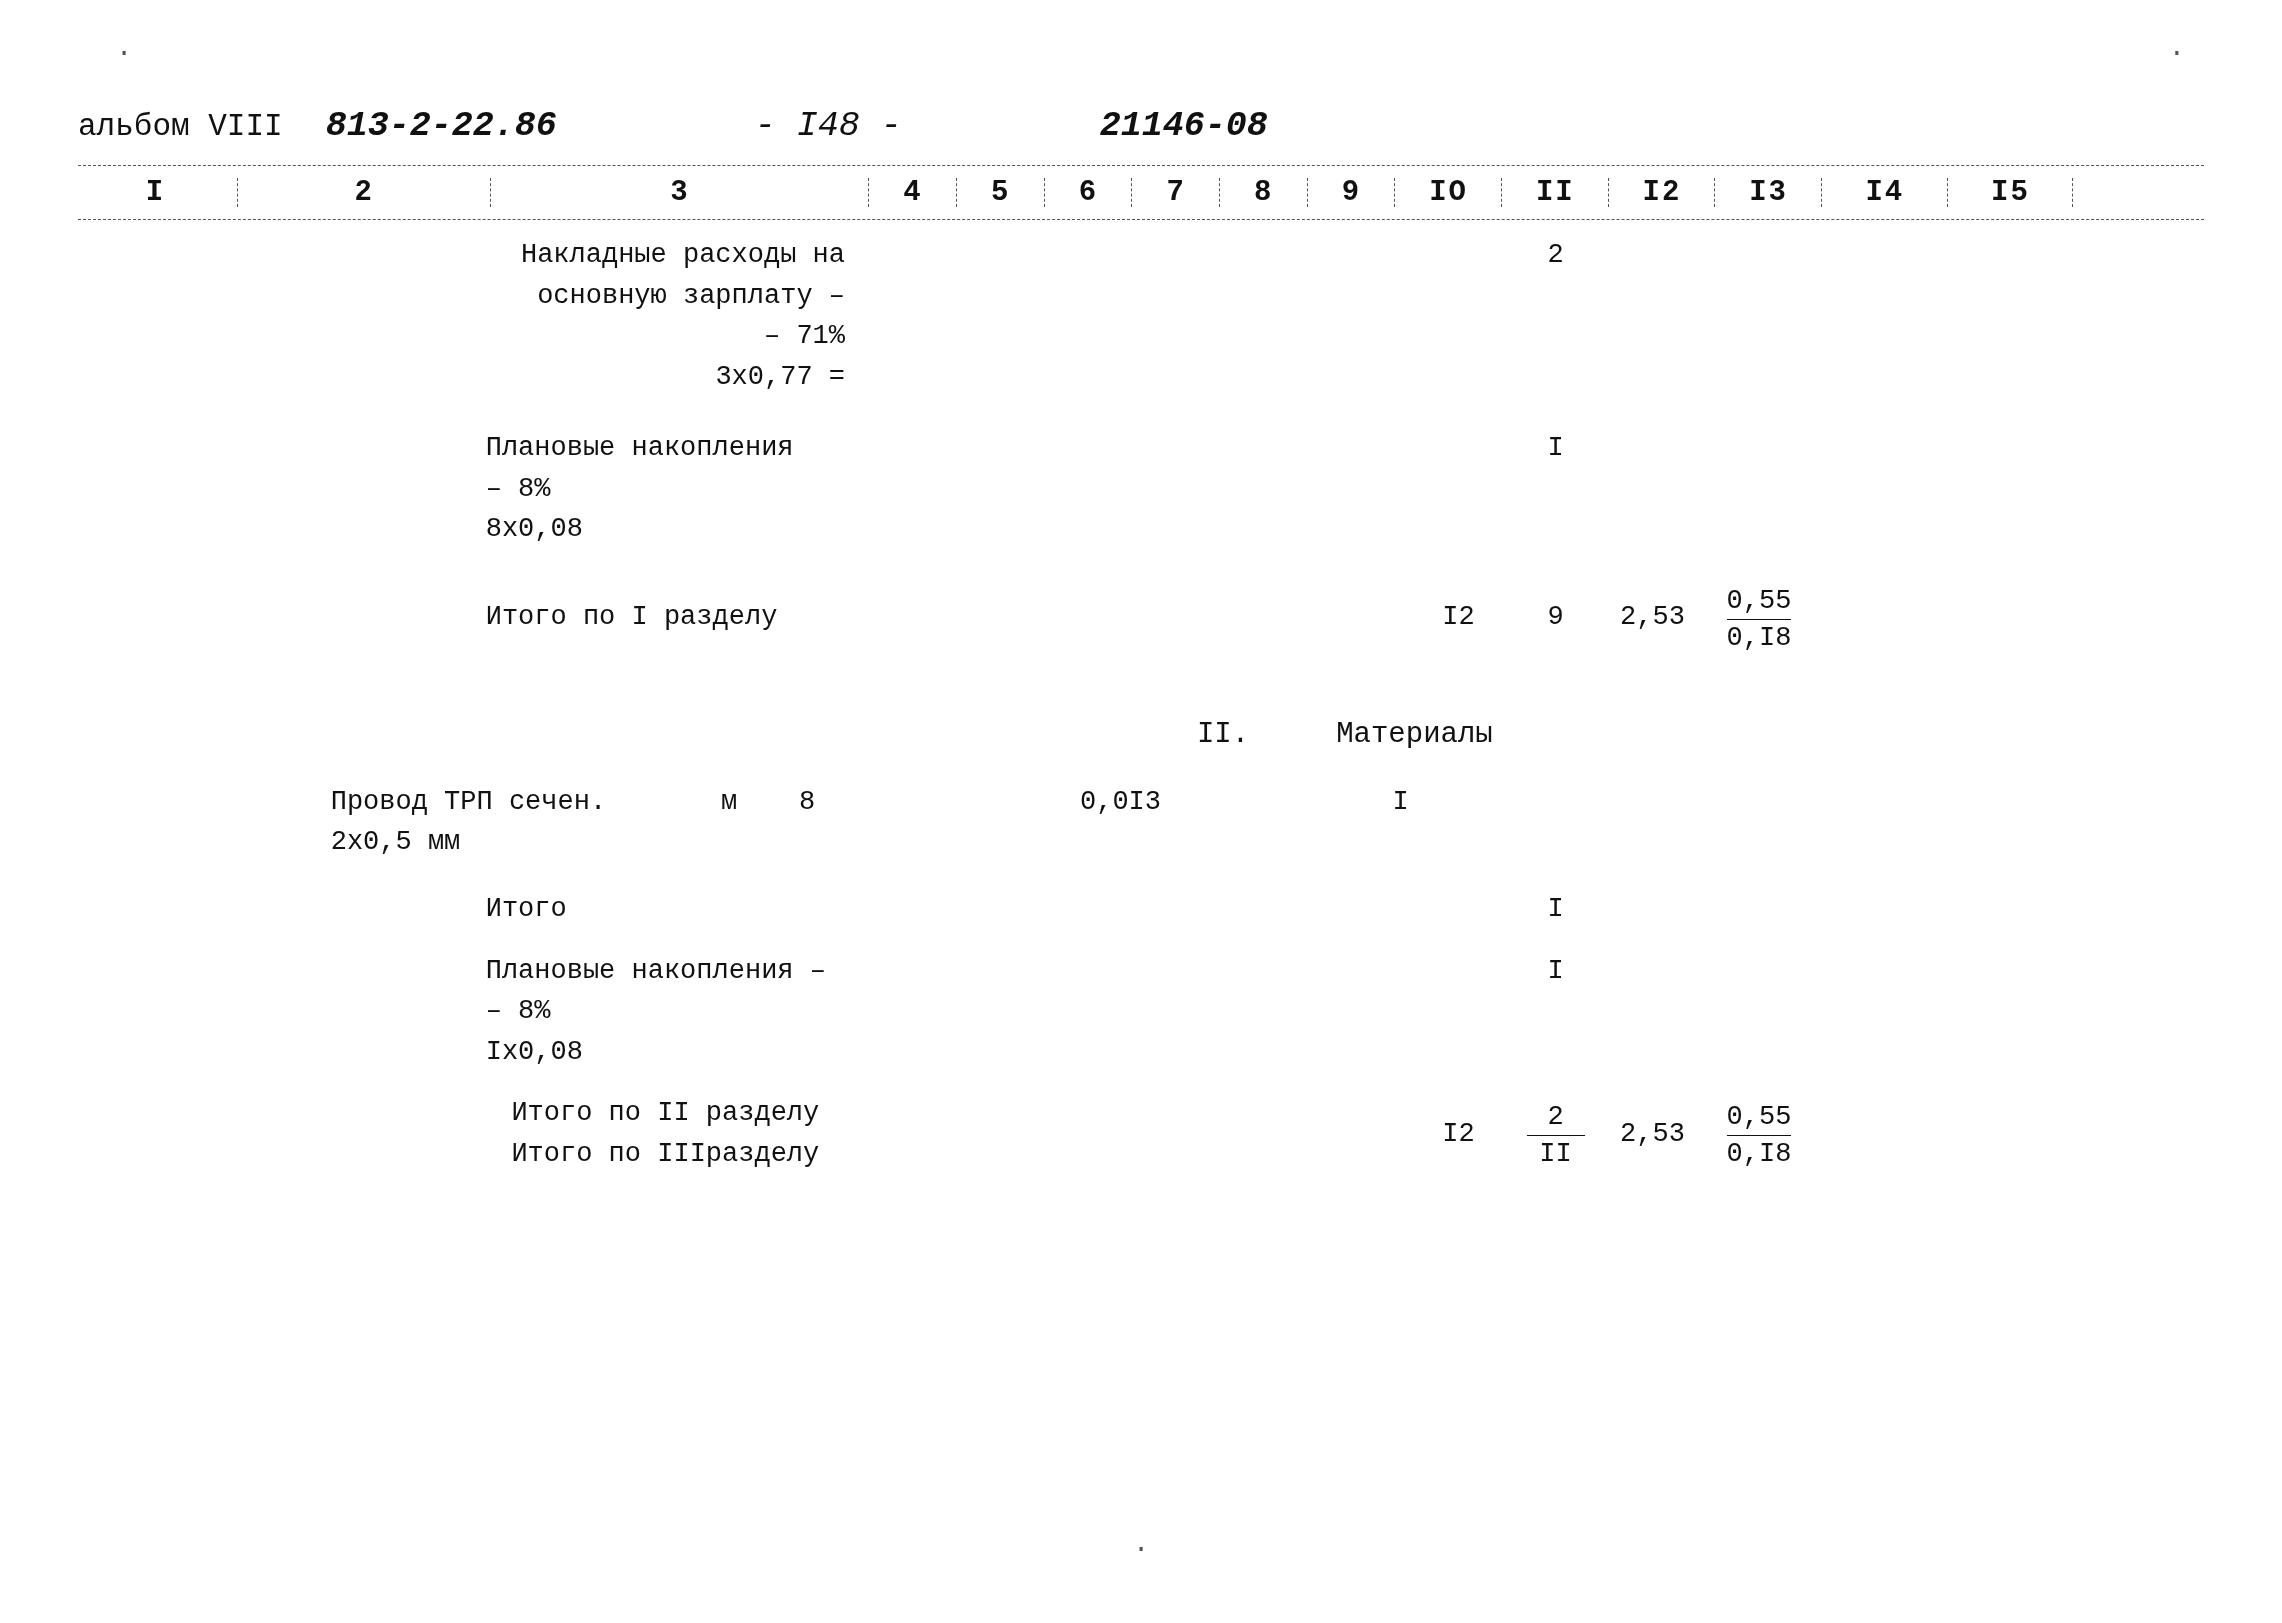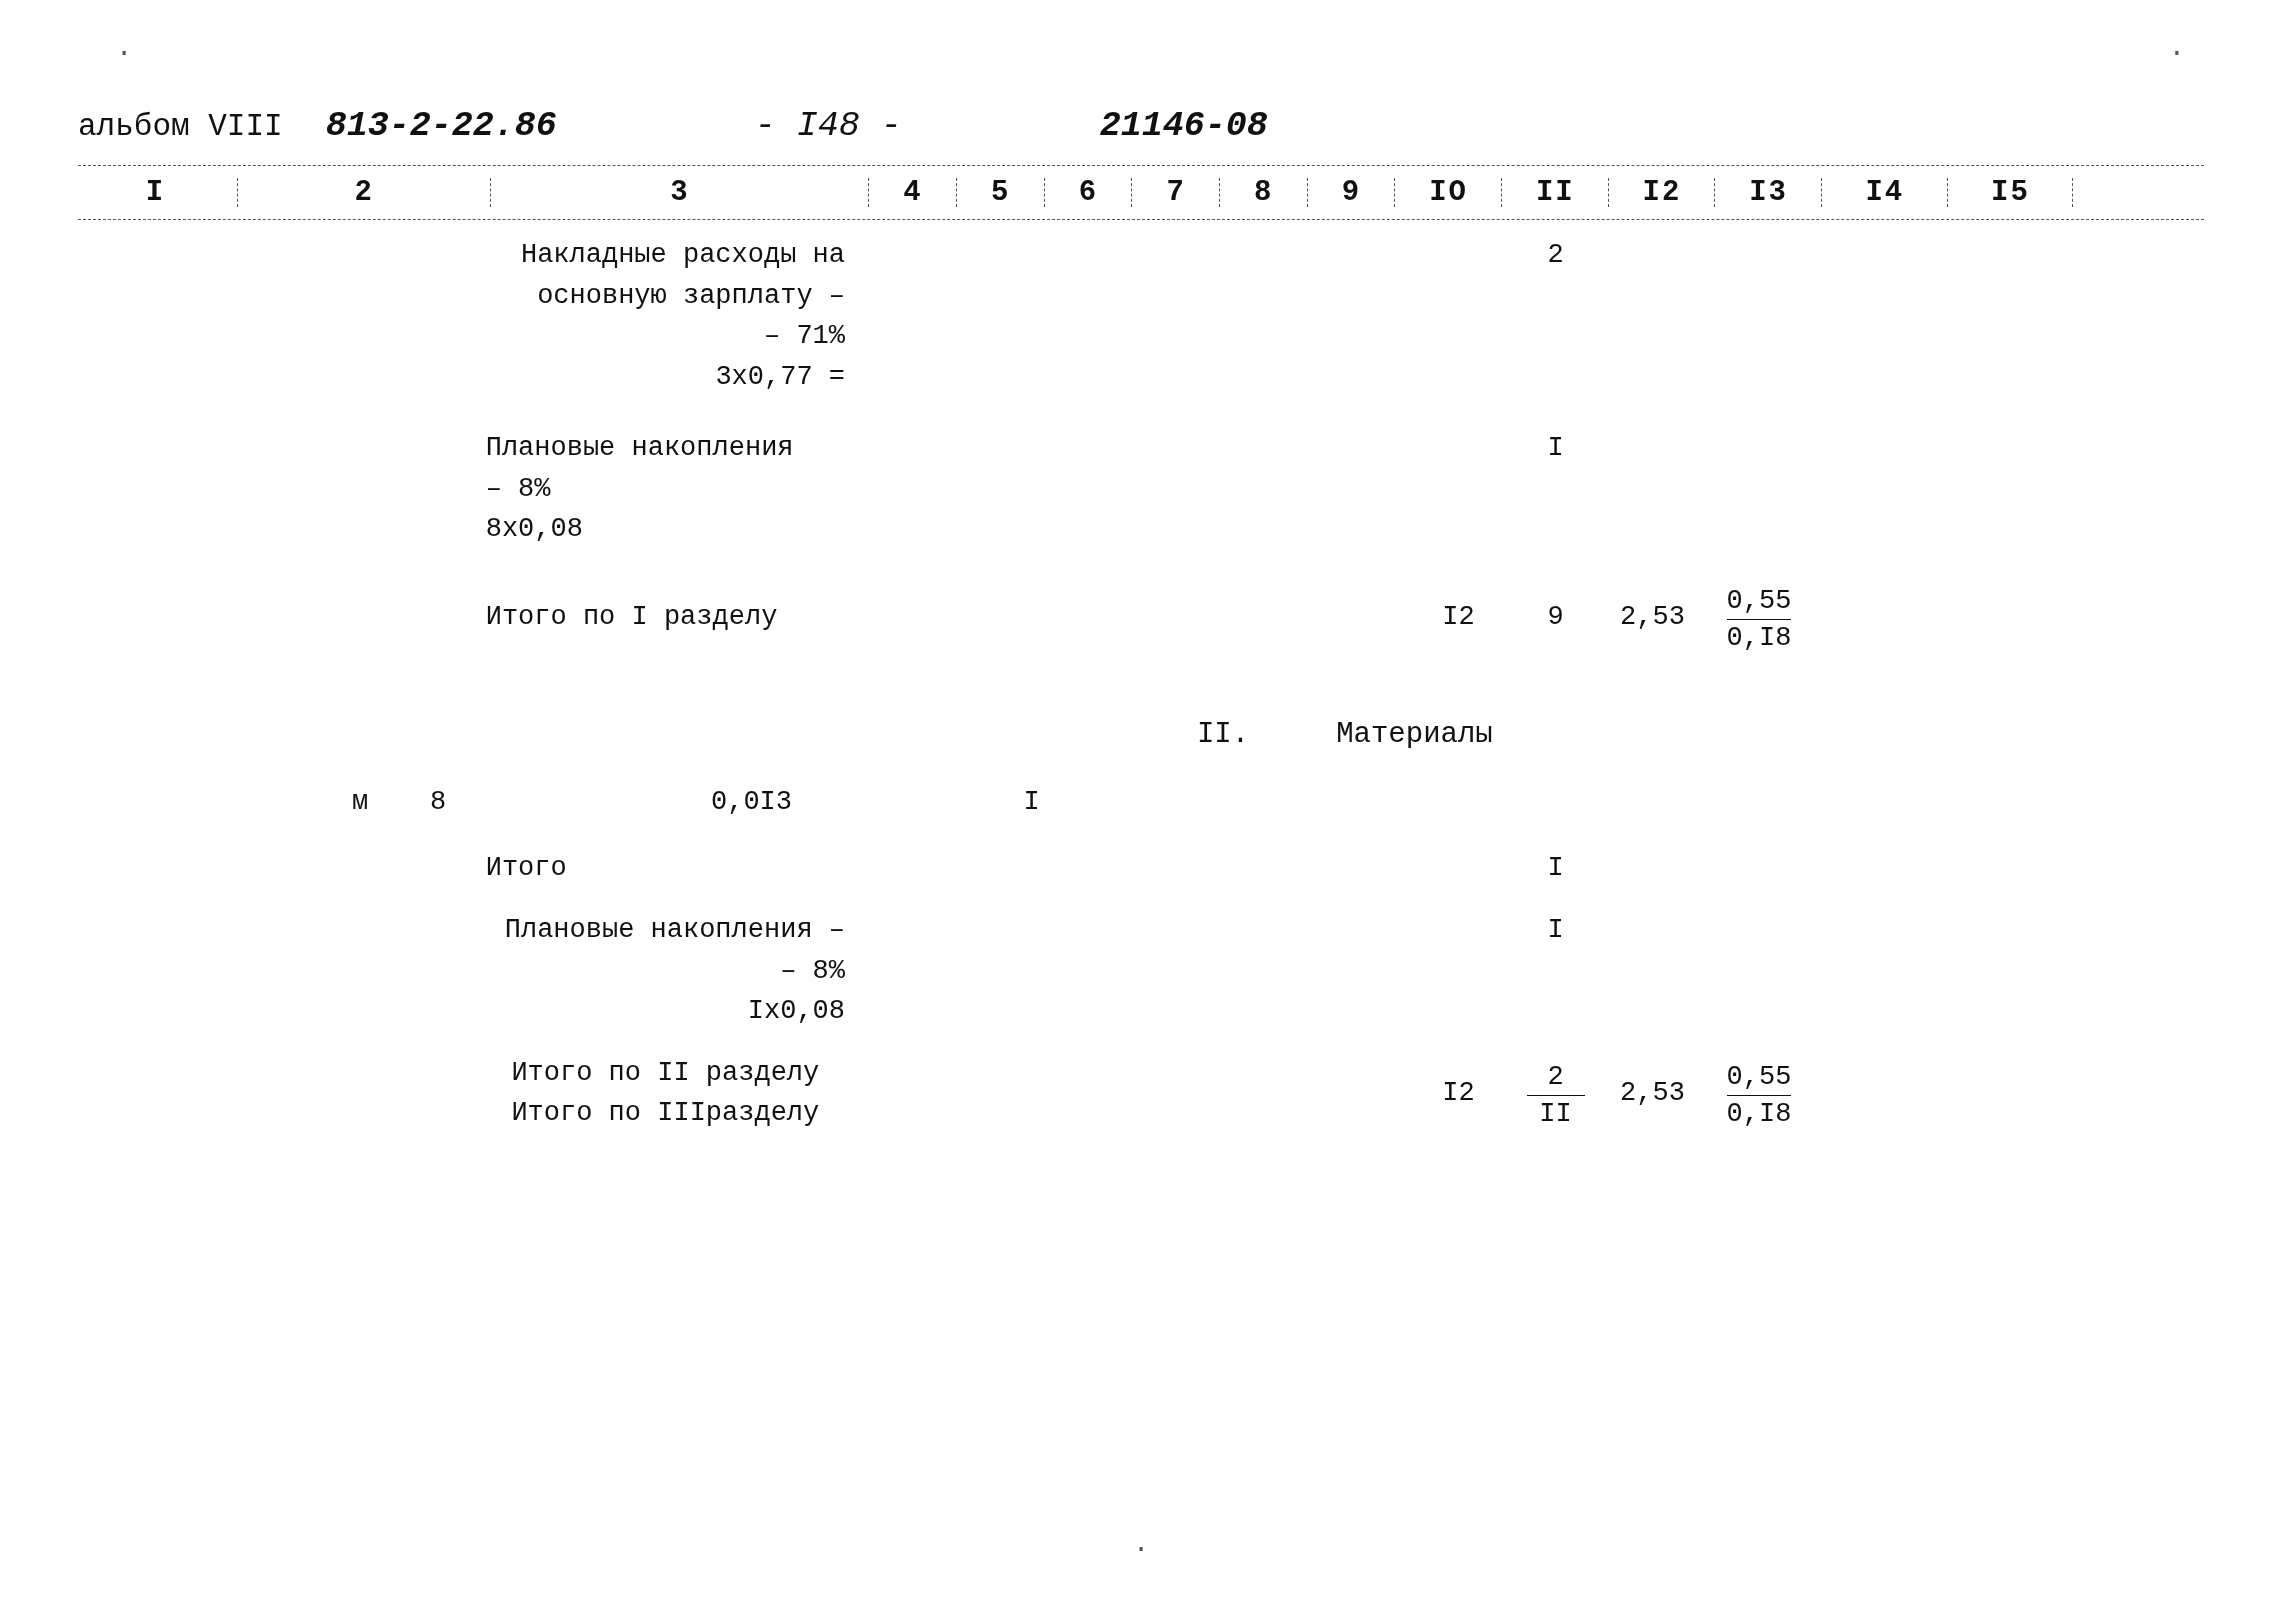--- a/index.html
+++ b/index.html
@@ -283,20 +283,26 @@
     <div class="col-1"></div>
     <div class="col-2"></div>
     <div style="font-size:29px; padding-left:9.7px;">
       <span>II.</span>&nbsp;&nbsp;&nbsp;&nbsp;
       <span>Материалы</span>
     </div>
   </div>
 
   <div class="data-row" style="margin-top:9.7px; align-items:flex-start;">
     <div class="col-2"></div>
+    <div class="col-3" style="text-align:left; padding-left:9.7px;">
+      <div>
+        <div>Провод ТРП сечен.</div>
+        <div>2x0,5 мм</div>
+      </div>
+    </div>
     <div class="col-4">м</div>
     <div class="col-5">8</div>
     <div class="col-6"></div>
     <div class="col-7"></div>
     <div class="col-8"></div>
     <div class="col-9">0,0I3</div>
     <div class="col-10"></div>
     <div class="col-11"></div>
     <div class="col-12">I</div>
     <div class="col-13"></div>
@@ -318,21 +324,21 @@
     <div class="col-11"></div>
     <div class="col-12">I</div>
     <div class="col-13"></div>
     <div class="col-14"></div>
     <div class="col-15"></div>
   </div>
 
   <div class="data-row" style="margin-top:9.7px; align-items:flex-start;">
     <div class="col-1"></div>
     <div class="col-2"></div>
-    <div class="col-3" style="text-align:right; padding-left:9.7px;">
+    <div class="col-3" style="text-align:left; padding-left:9.7px;">
       <div>
         <div>Плановые накопления –</div>
         <div>– 8%</div>
         <div>Ix0,08</div>
       </div>
     </div>
     <div class="col-4"></div>
     <div class="col-5"></div>
     <div class="col-6"></div>
     <div class="col-7"></div>

